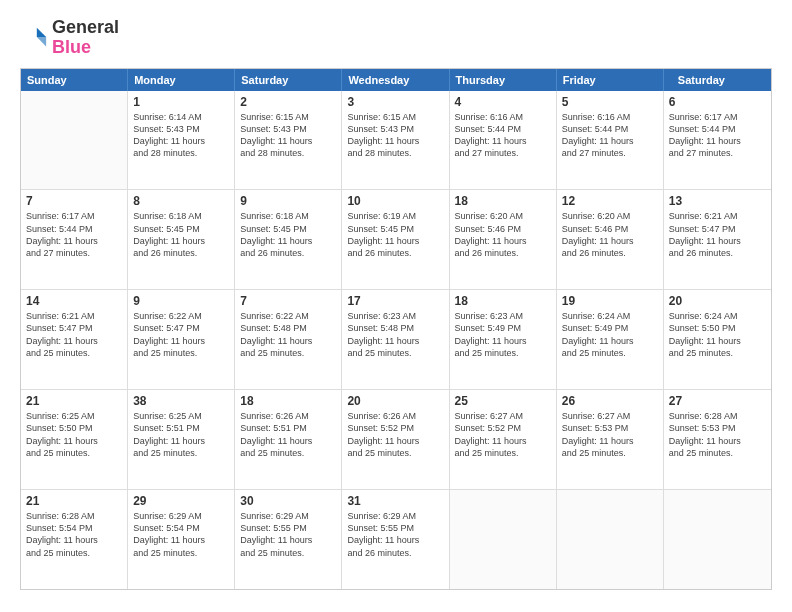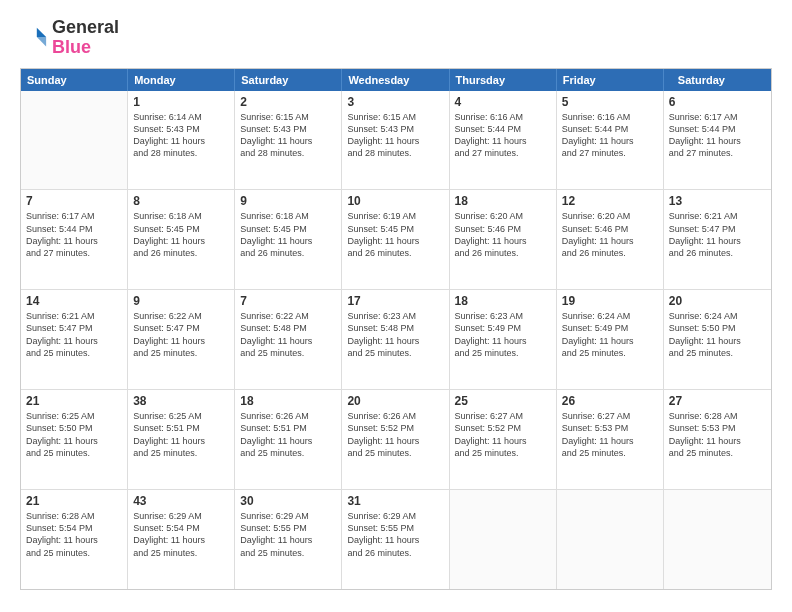--- a/index.html
+++ b/index.html
@@ -340,21 +340,21 @@
         </div>
         <div class="cal-row">
           <div class="cal-cell">
             <span class="day-num">21</span>
             <span class="cell-line">Sunrise: 6:28 AM</span>
             <span class="cell-line">Sunset: 5:54 PM</span>
             <span class="cell-line">Daylight: 11 hours</span>
             <span class="cell-line">and 25 minutes.</span>
           </div>
           <div class="cal-cell">
-            <span class="day-num">43</span>
+            <span class="day-num">29</span>
             <span class="cell-line">Sunrise: 6:29 AM</span>
             <span class="cell-line">Sunset: 5:54 PM</span>
             <span class="cell-line">Daylight: 11 hours</span>
             <span class="cell-line">and 25 minutes.</span>
           </div>
           <div class="cal-cell">
             <span class="day-num">30</span>
             <span class="cell-line">Sunrise: 6:29 AM</span>
             <span class="cell-line">Sunset: 5:55 PM</span>
             <span class="cell-line">Daylight: 11 hours</span>

